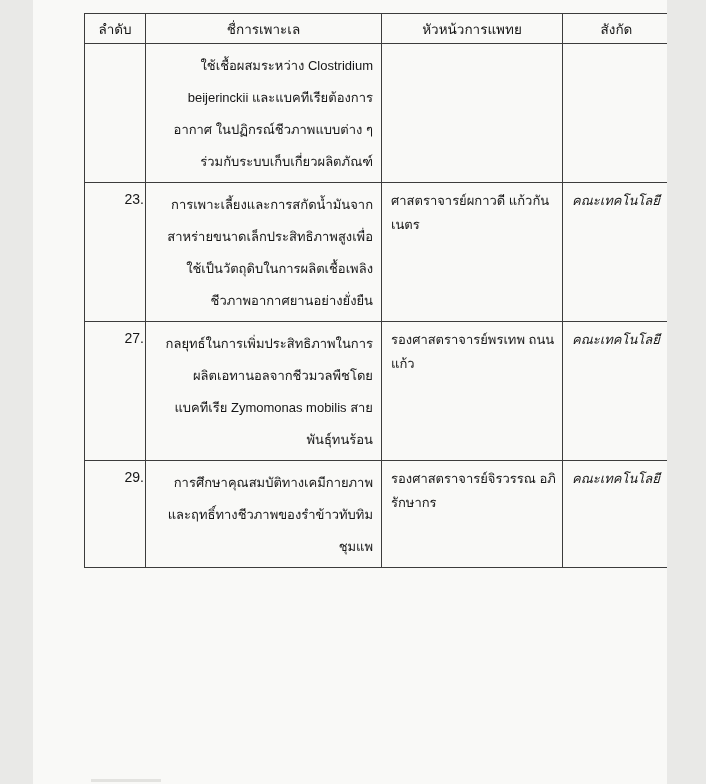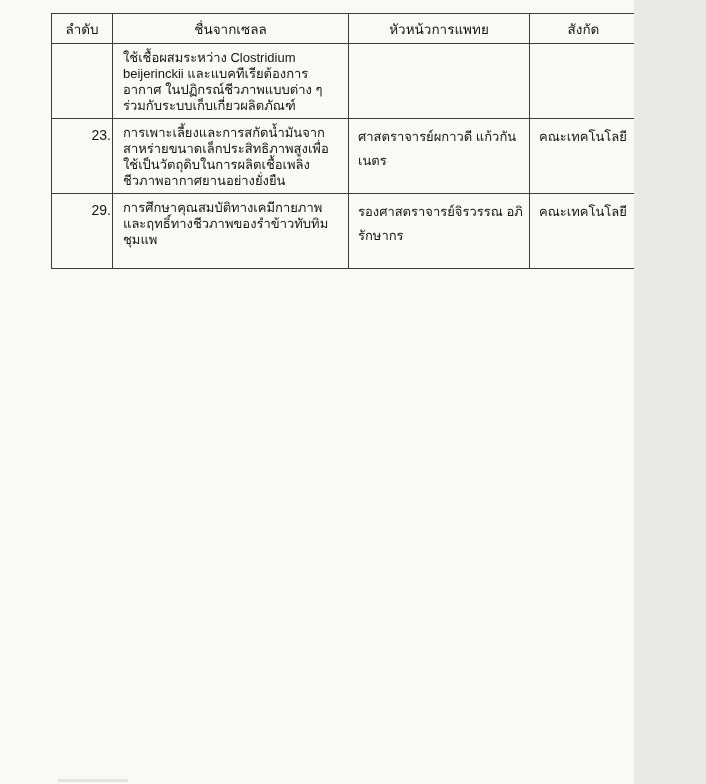--- a/index.html
+++ b/index.html
@@ -4,20 +4,21 @@
 <style>
   html,body{margin:0;padding:0;}
   body{background:#e9e9e7;}
   .page{
     position:relative;
     width:634px;height:784px;
     background:#f9f9f7;
     overflow:hidden;
     font-family:"Liberation Sans","DejaVu Sans",sans-serif;
     color:#161616;
+    margin-left:33px;
   }
   .doc-table{
     position:absolute;
     left:51px;top:13px;
     width:586px;
     border-collapse:collapse;
     table-layout:fixed;
     font-size:13px;
   }
   .doc-table th,.doc-table td{
@@ -33,29 +34,31 @@
     vertical-align:middle;
     padding:2px 2px;
   }
   td.no{
     text-align:right;
     padding-top:8px;
     font-size:14px;
   }
   td.project{
     padding:6px 8px 4px 10px;
-    line-height:16px;
+    line-height:32px;
+    text-align:right;
   }
   td.head{
     padding:6px 5px 20px 9px;
     line-height:24px;
   }
   td.faculty{
     padding:6px 3px 2px 9px;
     line-height:24px;
+    font-style:italic;
   }
   
   tbody tr:nth-child(1){height:75px;}
   tbody tr:nth-child(2){height:72px;}
   tbody tr:nth-child(3){height:50px;}
   tbody tr:nth-child(4){height:90px;}
   tbody tr:nth-child(5){height:50px;}
   tbody tr:nth-child(6){height:67px;}
   tbody tr:nth-child(7){height:50px;}
   tbody tr:nth-child(8){height:50px;}
@@ -77,36 +80,42 @@
   <table class="doc-table">
     <colgroup>
       <col style="width:61px">
       <col style="width:236px">
       <col style="width:181px">
       <col style="width:108px">
     </colgroup>
     <thead>
       <tr>
         <th>ลำดับ</th>
-        <th>ชื่นจากเซลล</th>
+        <th>ชื่การเพาะเล</th>
         <th>หัวหน้วการแพทย</th>
         <th>สังกัด</th>
       </tr>
     </thead>
     <tbody>
         <tr>
           <td class="no"></td>
           <td class="project">ใช้เชื้อผสมระหว่าง Clostridium beijerinckii และแบคทีเรียต้องการอากาศ ในปฏิกรณ์ชีวภาพแบบต่าง ๆ ร่วมกับระบบเก็บเกี่ยวผลิตภัณฑ์</td>
           <td class="head"></td>
           <td class="faculty"></td>
         </tr>
         <tr>
           <td class="no">23.</td>
           <td class="project">การเพาะเลี้ยงและการสกัดน้ำมันจากสาหร่ายขนาดเล็กประสิทธิภาพสูงเพื่อใช้เป็นวัตถุดิบในการผลิตเชื้อเพลิงชีวภาพอากาศยานอย่างยั่งยืน</td>
           <td class="head">ศาสตราจารย์ผกาวดี แก้วกันเนตร</td>
+          <td class="faculty">คณะเทคโนโลยี</td>
+        </tr>
+        <tr>
+          <td class="no">27.</td>
+          <td class="project">กลยุทธ์ในการเพิ่มประสิทธิภาพในการผลิตเอทานอลจากชีวมวลพืชโดยแบคทีเรีย Zymomonas mobilis สายพันธุ์ทนร้อน</td>
+          <td class="head">รองศาสตราจารย์พรเทพ ถนนแก้ว</td>
           <td class="faculty">คณะเทคโนโลยี</td>
         </tr>
         <tr>
           <td class="no">29.</td>
           <td class="project">การศึกษาคุณสมบัติทางเคมีกายภาพและฤทธิ์ทางชีวภาพของรำข้าวทับทิมชุมแพ</td>
           <td class="head">รองศาสตราจารย์จิรวรรณ อภิรักษากร</td>
           <td class="faculty">คณะเทคโนโลยี</td>
         </tr>
       </tbody>
   </table>

